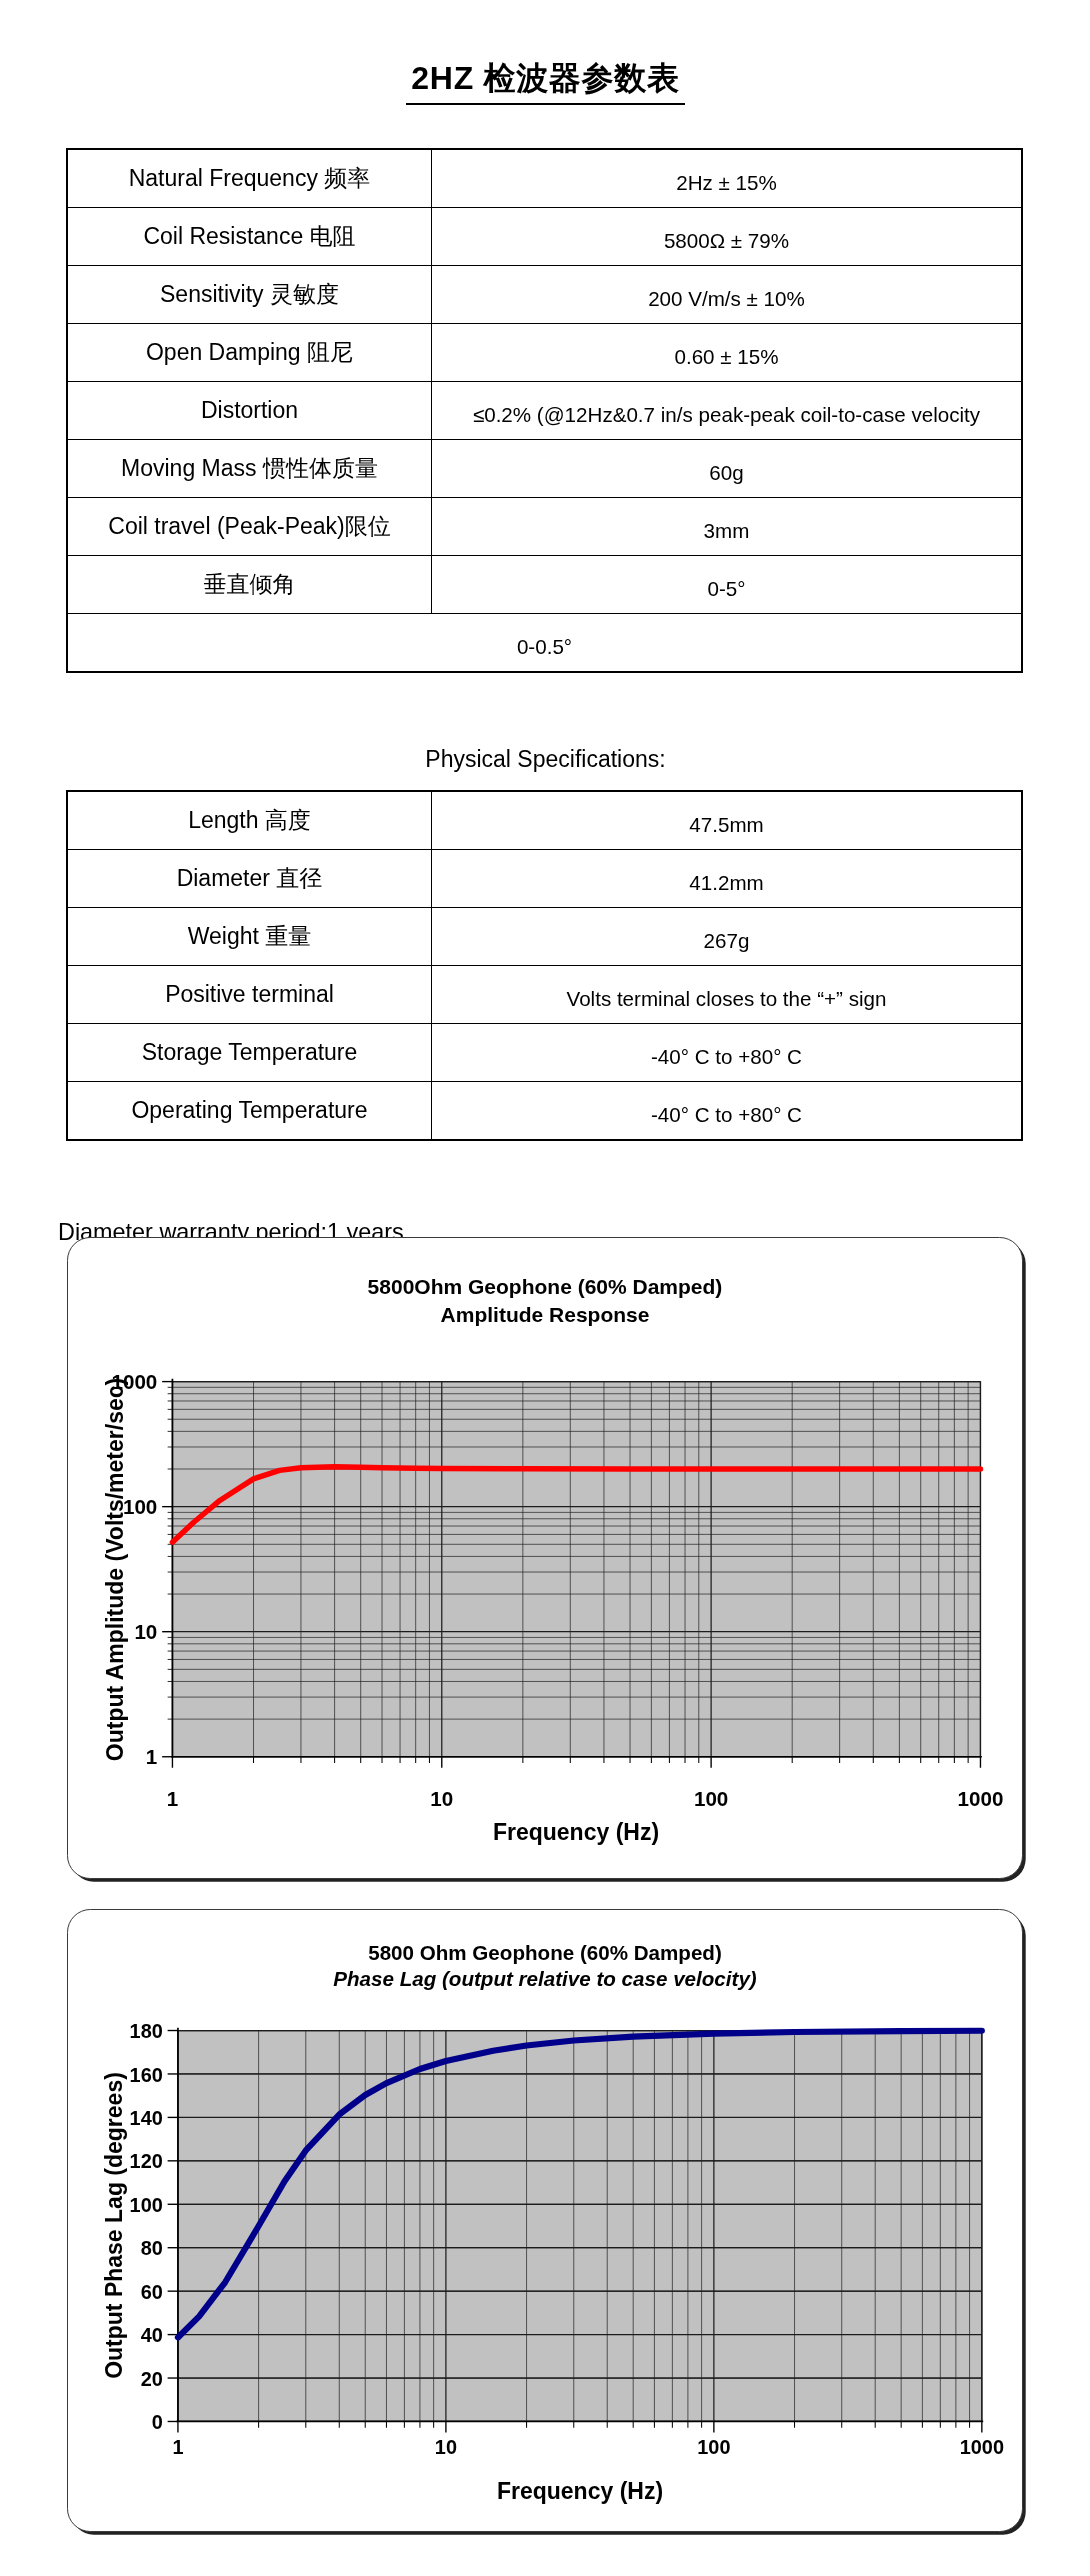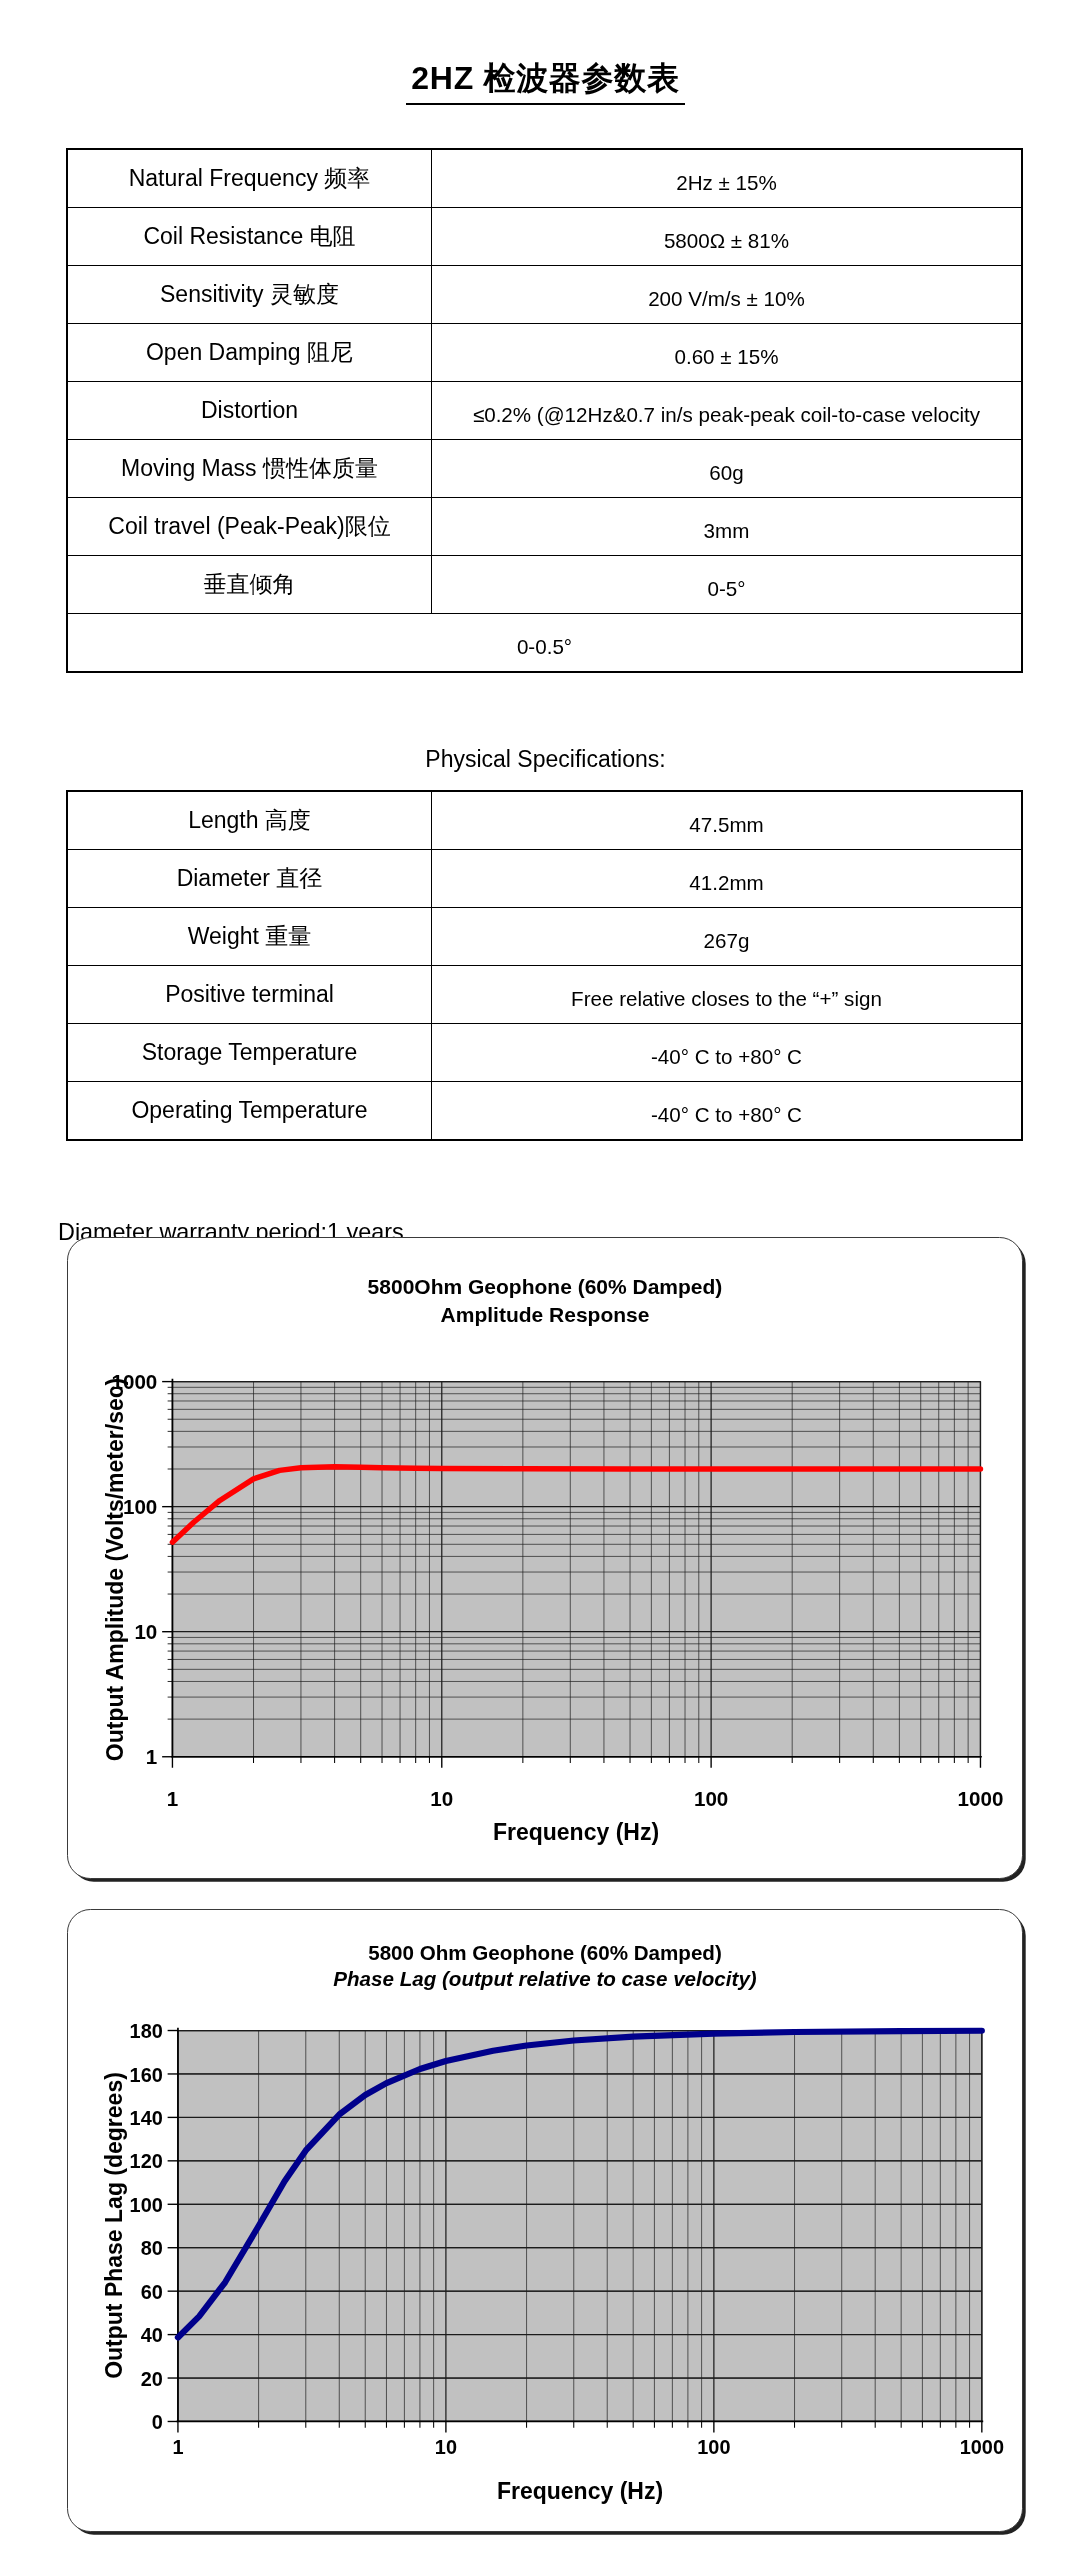--- a/index.html
+++ b/index.html
@@ -45,21 +45,21 @@
 
   <h1 class="title"><span>2HZ 检波器参数表</span></h1>
 
   <div class="tbl" id="spec-table">
       <div class="trow">
         <div class="cl">Natural Frequency 频率</div>
         <div class="cv">2Hz ± 15%</div>
       </div>
       <div class="trow">
         <div class="cl">Coil Resistance 电阻</div>
-        <div class="cv">5800Ω ± 81%</div>
+        <div class="cv">5800Ω ± 79%</div>
       </div>
       <div class="trow">
         <div class="cl">Sensitivity 灵敏度</div>
         <div class="cv">200 V/m/s ± 10%</div>
       </div>
       <div class="trow">
         <div class="cl">Open Damping 阻尼</div>
         <div class="cv">0.60 ± 15%</div>
       </div>
       <div class="trow">
@@ -93,21 +93,21 @@
       <div class="trow">
         <div class="cl">Diameter 直径</div>
         <div class="cv">41.2mm</div>
       </div>
       <div class="trow">
         <div class="cl">Weight 重量</div>
         <div class="cv">267g</div>
       </div>
       <div class="trow">
         <div class="cl">Positive terminal</div>
-        <div class="cv">Free relative closes to the “+” sign</div>
+        <div class="cv">Volts terminal closes to the “+” sign</div>
       </div>
       <div class="trow">
         <div class="cl">Storage Temperature</div>
         <div class="cv">-40° C to +80° C</div>
       </div>
       <div class="trow">
         <div class="cl">Operating Temperature</div>
         <div class="cv">-40° C to +80° C</div>
       </div>
     </div>

